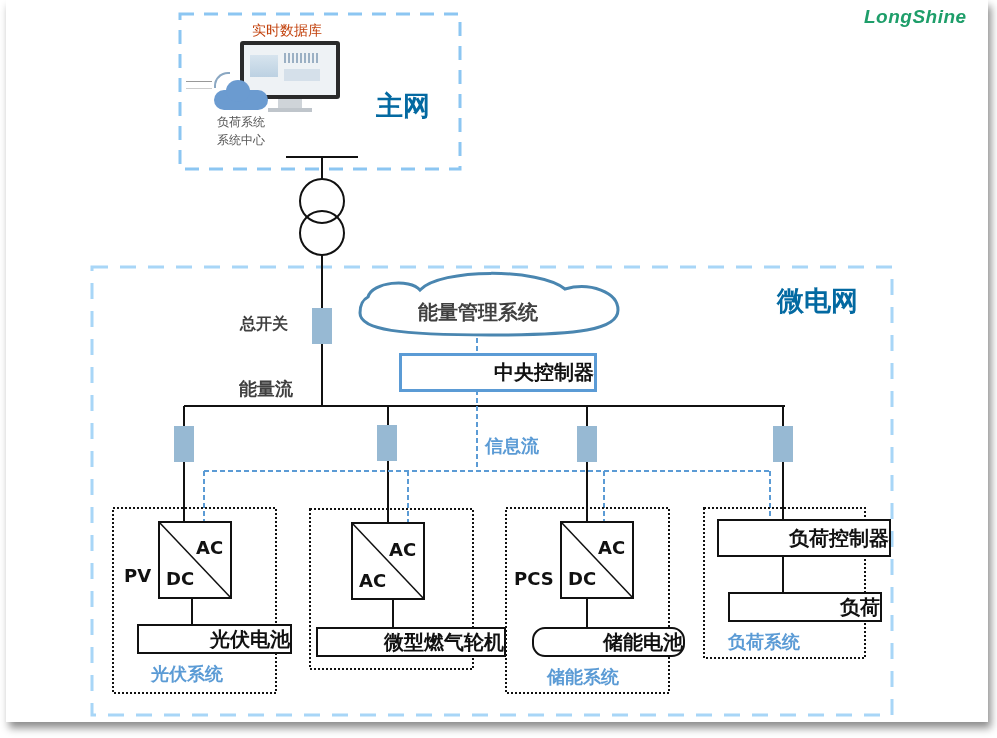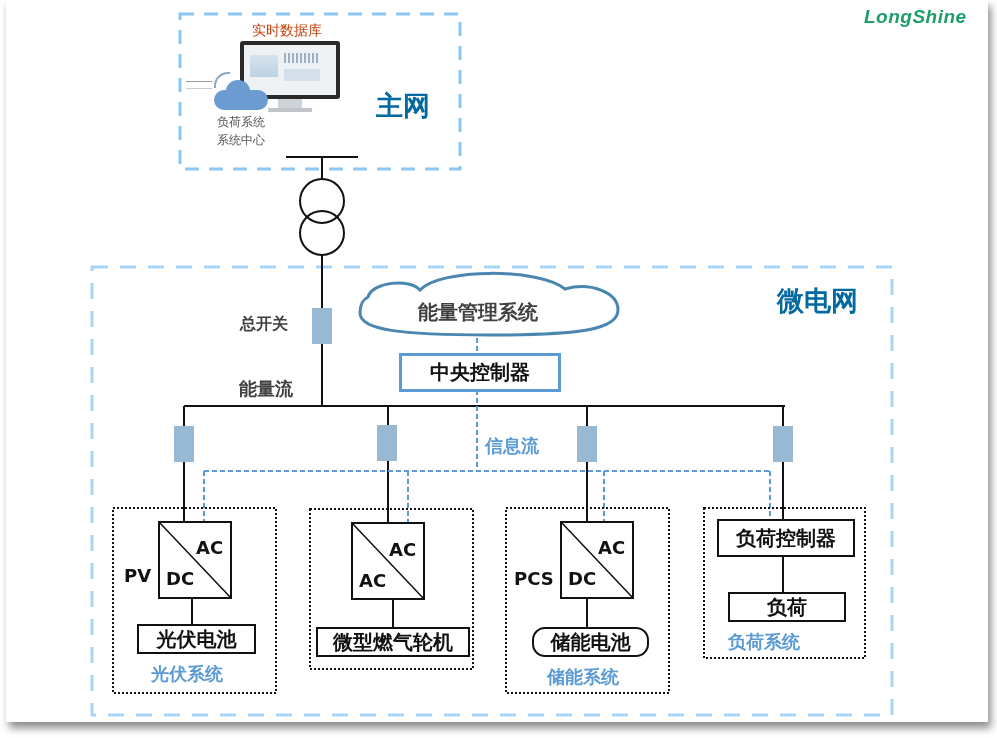--- a/index.html
+++ b/index.html
@@ -3,21 +3,21 @@
 <meta charset="utf-8">
 <style>
   html,body{margin:0;padding:0;background:#fff;}
   body{width:997px;height:738px;position:relative;overflow:hidden;font-family:"DejaVu Sans",sans-serif;}
   .page{position:absolute;left:6px;top:0;width:982px;height:722px;background:#fff;box-shadow:3px 6px 8px rgba(0,0,0,0.45);}
   .abs{position:absolute;}
   .logo{position:absolute;left:864px;top:6px;font-family:"Liberation Sans",sans-serif;font-weight:bold;font-style:italic;font-size:19px;color:#1e9e6a;letter-spacing:0.5px;}
   .lbl{position:absolute;font-weight:bold;color:#404040;white-space:nowrap;}
   .blue-title{position:absolute;font-weight:bold;color:#0369a1;font-size:27px;white-space:nowrap;}
   .sys-lbl{position:absolute;font-weight:bold;color:#5b9bd5;font-size:18px;white-space:nowrap;}
-  .box{position:absolute;border:2px solid #111;background:#fff;font-weight:bold;color:#111;text-align:center;white-space:nowrap;}
+  .box{position:absolute;border:2px solid #111;background:#fff;font-weight:bold;color:#111;text-align:right;white-space:nowrap;padding-left:36px;}
   .switch{position:absolute;background:#97b9d3;width:20px;height:36px;}
   .conv-txt{position:absolute;font-weight:bold;font-size:18px;color:#111;}
   .small-txt{position:absolute;font-size:11px;color:#555;white-space:nowrap;}
 </style>
 </head>
 <body>
 
 <div class="page"></div>
 
 <div class="logo">LongShine</div>

